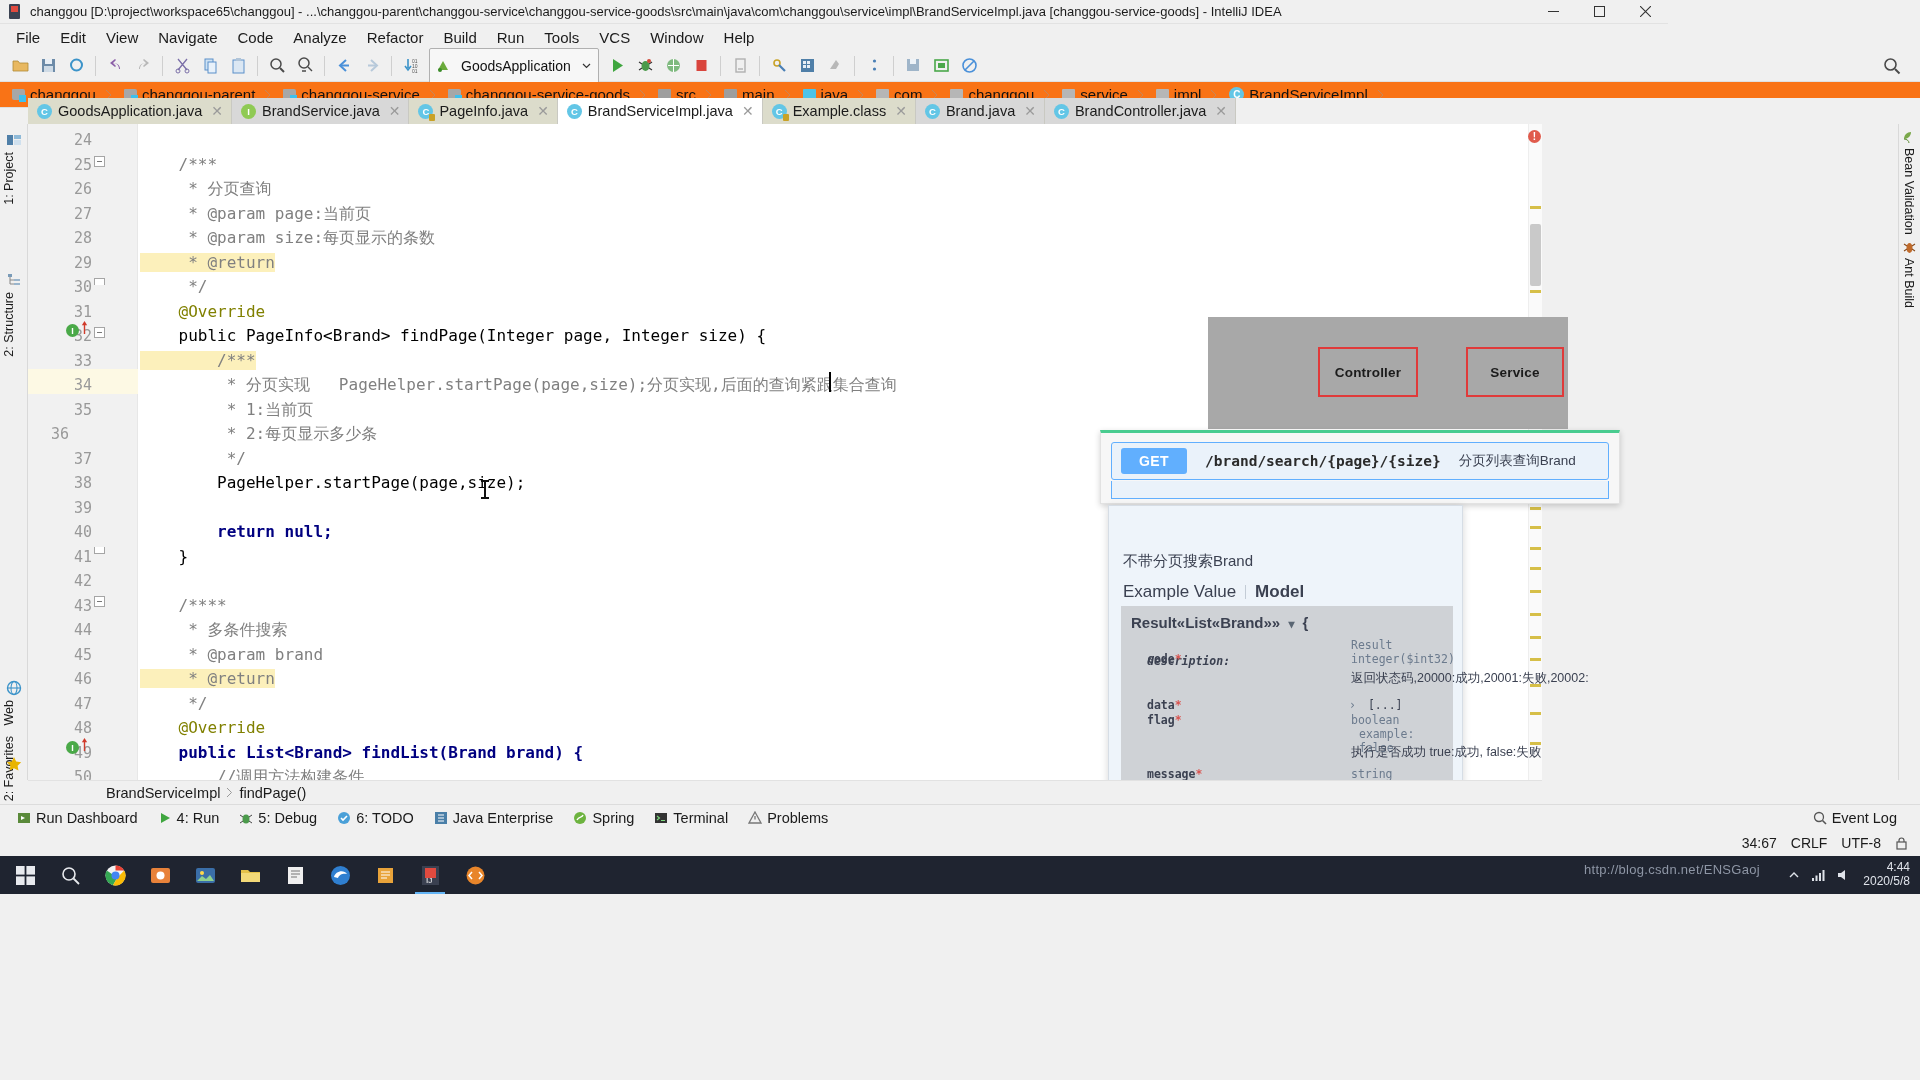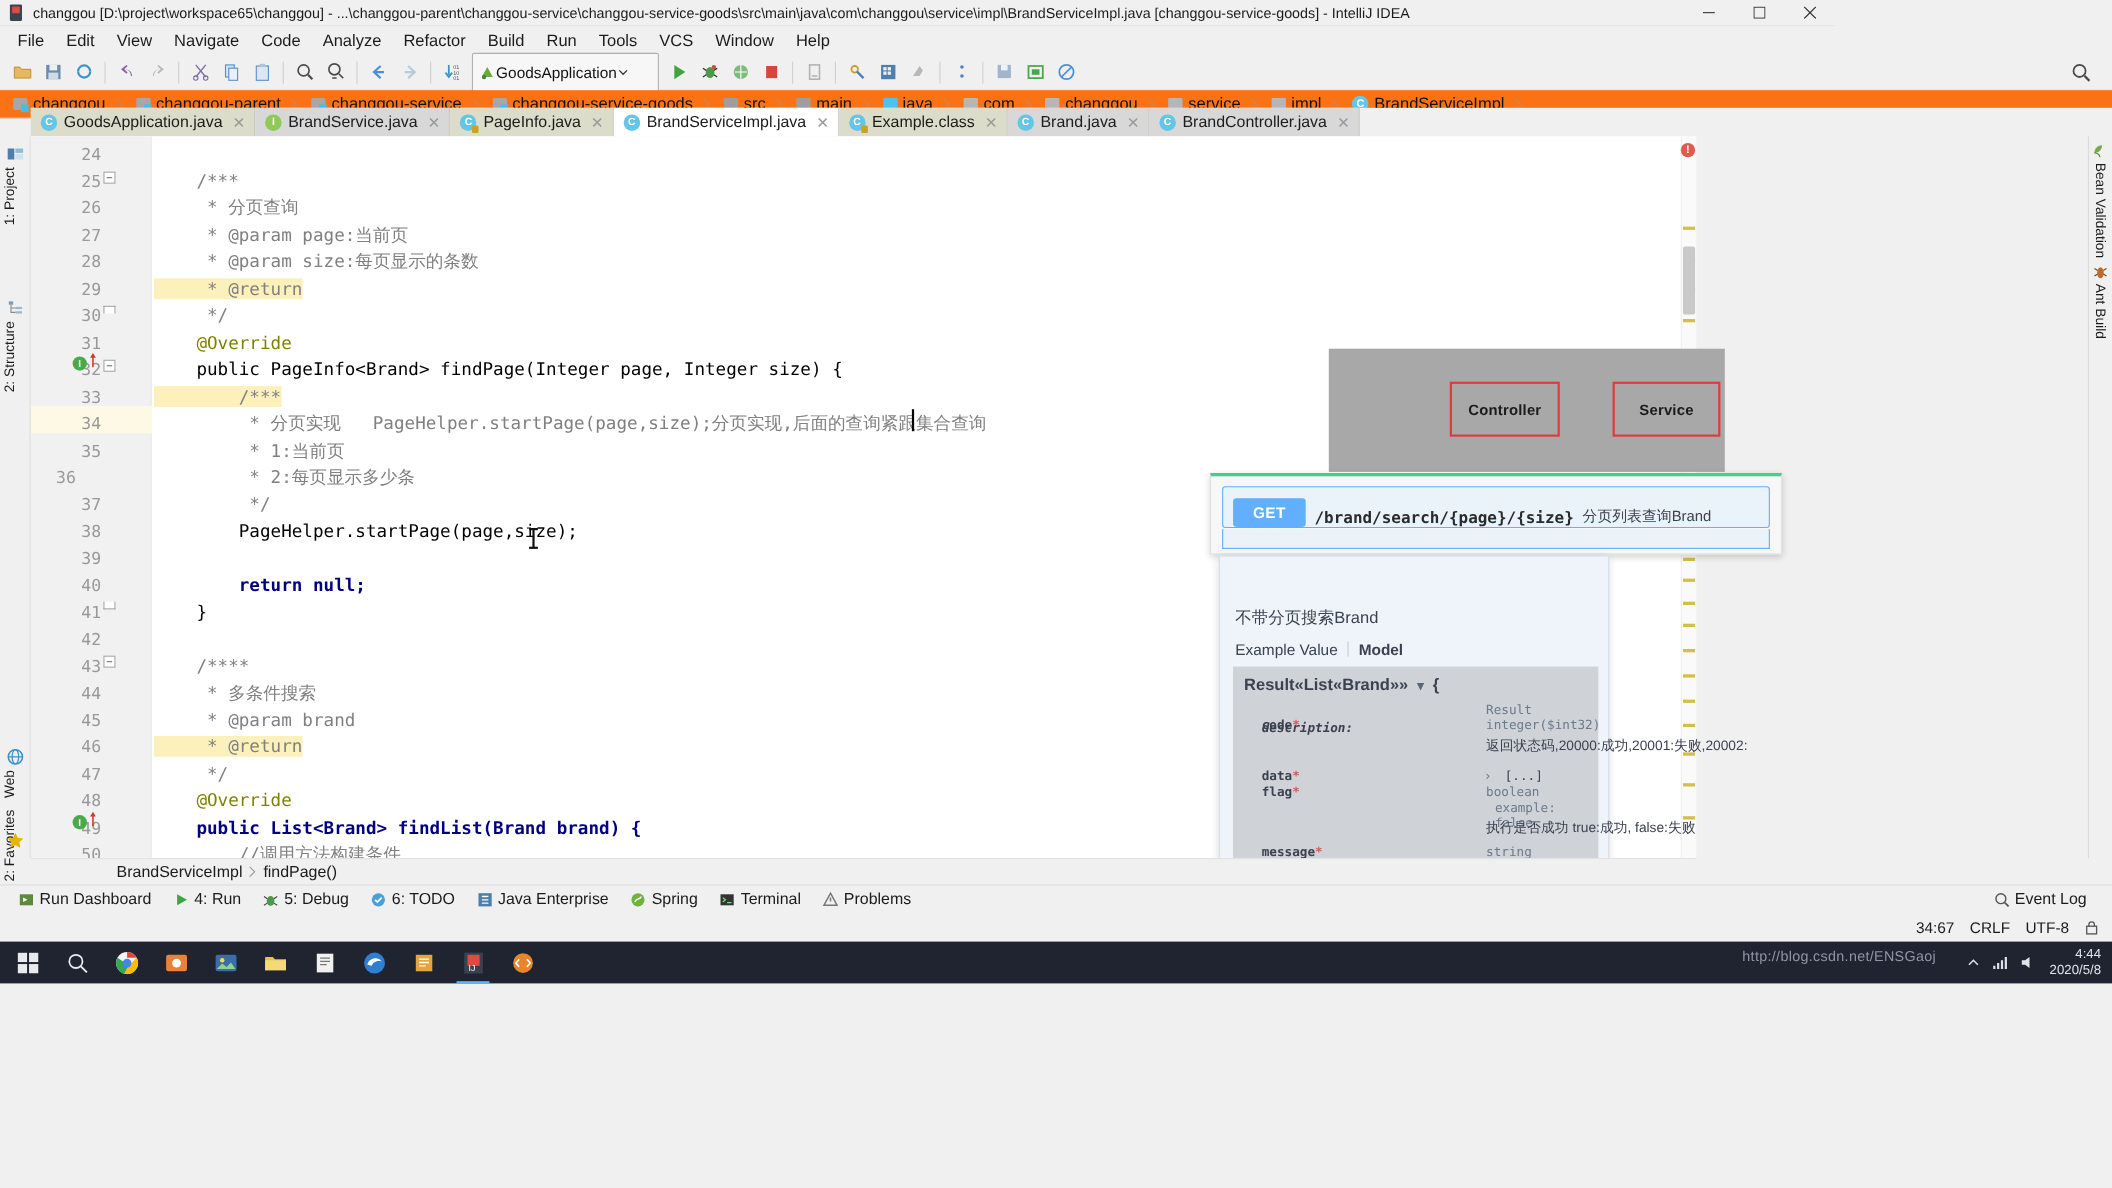--- a/index.html
+++ b/index.html
@@ -40,21 +40,21 @@
   
   .toolbar {
     position:absolute; left:0; top:50px; width:1920px; height:32px;
     background:#f0f0f0; display:flex; align-items:center; padding-left:6px;
     border-bottom:1px solid #e0e0e0;
   }
   .tbtn { width:28px; height:26px; display:flex; align-items:center; justify-content:center; flex:0 0 auto;}
   .tsep { width:1px; height:20px; background:#cfcfcf; margin:0 5px; flex:0 0 auto;}
   .runconfig {
     height:36px; min-width:170px; border:1px solid #b0b0b0; background:#f7f7f7;
-    display:flex; align-items:center; gap:1px; padding:0 6px; border-radius:2px; margin:0 4px;
+    display:flex; align-items:center; gap:11px; padding:0 6px; border-radius:2px; margin:0 4px;
     font-size:14px; color:#111;
   }
   .search-right { margin-left:auto; margin-right:14px; }
 
   
   .navbar {
     position:absolute; left:0; top:82px; width:1920px; height:26px;
     background:#f97316; display:flex; align-items:center; padding-left:8px;
     border-bottom:1px solid #dedede;
   }
@@ -199,42 +199,42 @@
 
   
   .swagger-op {
     position:absolute; left:1100px; top:430px; width:520px; height:74px;
     background:#f7f7f7; border:1px solid #e2e2e2; border-top:3px solid #49cc90;
     box-shadow:0 2px 6px rgba(0,0,0,.18);
   }
   .op-inner {
     position:absolute; left:10px; top:9px; width:498px; height:38px;
     background:#eaf2fa; border:1px solid #61affe; border-radius:3px;
-    display:flex; align-items:flex-end; gap:8px;
+    display:flex; align-items:center; gap:18px;
   }
   .get-btn {
     width:66px; height:26px; background:#61affe; border-radius:3px; color:#fff;
     font-size:14px; font-weight:bold; display:flex; align-items:center; justify-content:center;
     margin-left:9px; letter-spacing:.4px;
   }
   .op-path { font-family:"DejaVu Sans Mono","Liberation Mono",monospace; font-size:14.5px; color:#2b2b2b; font-weight:bold;}
   .op-desc { font-size:13.5px; color:#3b4151; }
   .op-strip2 { position:absolute; left:10px; top:48px; width:498px; height:18px; background:#eaf2fa; border:1px solid #61affe; border-top:none;}
 
   
   .swagger-desc {
     position:absolute; left:1108px; top:505px; width:355px; height:335px;
     background:#eef4fa; border:1px solid #d6dde5; box-shadow:0 2px 8px rgba(0,0,0,.16);
   }
   .desc-head {
     height:24px; background:#e8f0f8; border-bottom:1px solid #d6dde5;
     display:flex; align-items:center; padding-left:12px; font-size:13.5px; font-weight:bold; color:#3b4151;
   }
   .desc-title { position:absolute; left:14px; top:46px; font-size:15px; color:#3b4151; }
-  .desc-tabs { position:absolute; left:14px; top:76px; display:flex; align-items:center; gap:9px; font-size:14px; color:#3b4151;}
+  .desc-tabs { position:absolute; left:14px; top:76px; display:flex; align-items:center; gap:9px; font-size:17px; color:#3b4151;}
   .desc-tabs .divider{ width:1px; height:14px; background:#c3ccd6;}
   .desc-tabs .sel { font-weight:bold; }
   .model-box {
     position:absolute; left:12px; top:100px; width:332px; height:195px; background:#cfd2d6;
   }
   .mono { font-family:"DejaVu Sans Mono","Liberation Mono",monospace; font-size:11.5px; }
   .m-title { position:absolute; left:10px; top:8px; font-size:15px; font-weight:bold; color:#3b4151;}
   .m-row { position:absolute; left:26px; }
   .m-key { color:#3b4151; font-weight:bold; }
   .req { color:#d9534f; font-weight:bold; }

